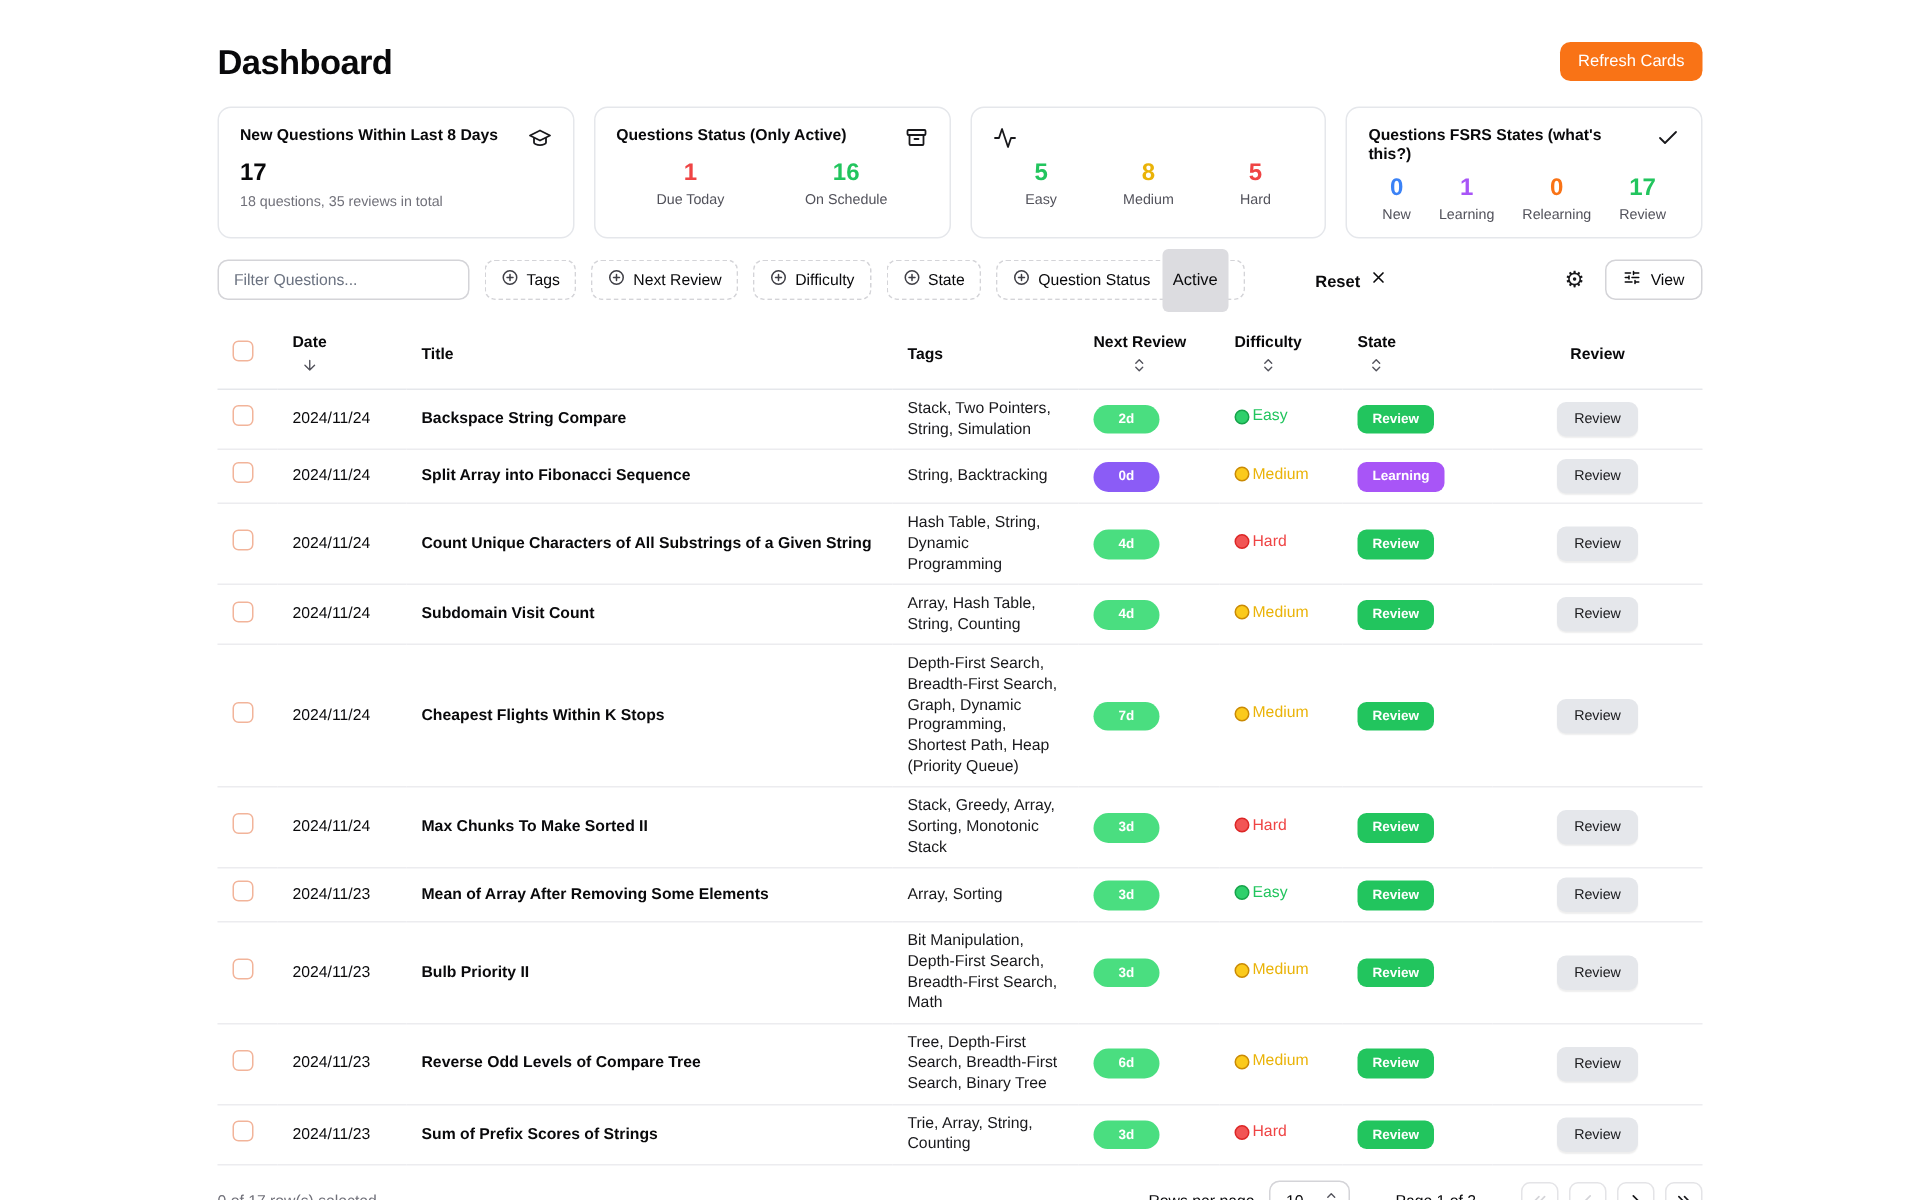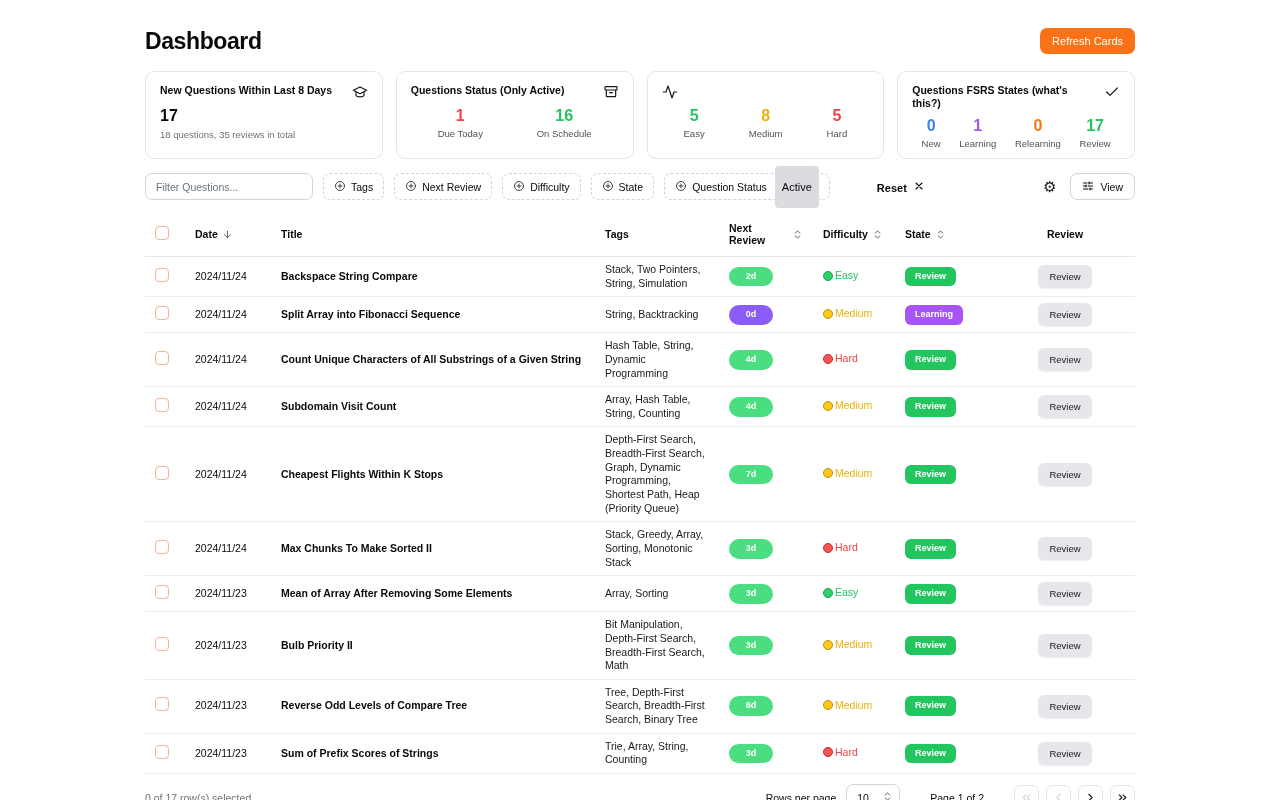--- a/index.html
+++ b/index.html
@@ -49,21 +49,21 @@
     border:1px solid #d4d4d8; border-radius:7px; background:#fff; cursor:pointer;
     font-family:inherit; font-size:10.5px; font-weight:500; color:#09090b; }
   .view-btn svg { width:12px; height:12px; }
 
   
   table { width:990px; border-collapse:collapse; table-layout:fixed; margin-top:12px; }
   th { font-size:10.5px; font-weight:700; text-align:left; padding:10px 10px;
     border-bottom:1px solid #e5e7eb; color:#09090b; }
   td { font-size:10.5px; padding:6px 10px; border-bottom:1px solid #ececef;
     vertical-align:middle; line-height:1.3; }
-  .th-inner { display:inline-flex; align-items:center; gap:4px; cursor:pointer; }
+  .th-inner { display:inline-flex; align-items:center; gap:4px; cursor:pointer;flex-direction:column; }
   .sort-icon svg { width:11px; height:11px; color:#52525b; display:block; }
   .cb { display:inline-block; width:14px; height:14px; border:1.5px solid #f2b49a;
     border-radius:4px; cursor:pointer; background:#fff; }
   .td-date { color:#09090b; }
   .td-title { font-weight:700; }
   .td-tags { color:#18181b; }
   .pill { display:inline-block; width:44px; text-align:center; padding:4px 0; border-radius:999px;
     color:#fff; font-size:9px; font-weight:700; }
   .v-nr-green { background:#4ade80; }
   .v-nr-yellow { background:#8b5cf6; }

